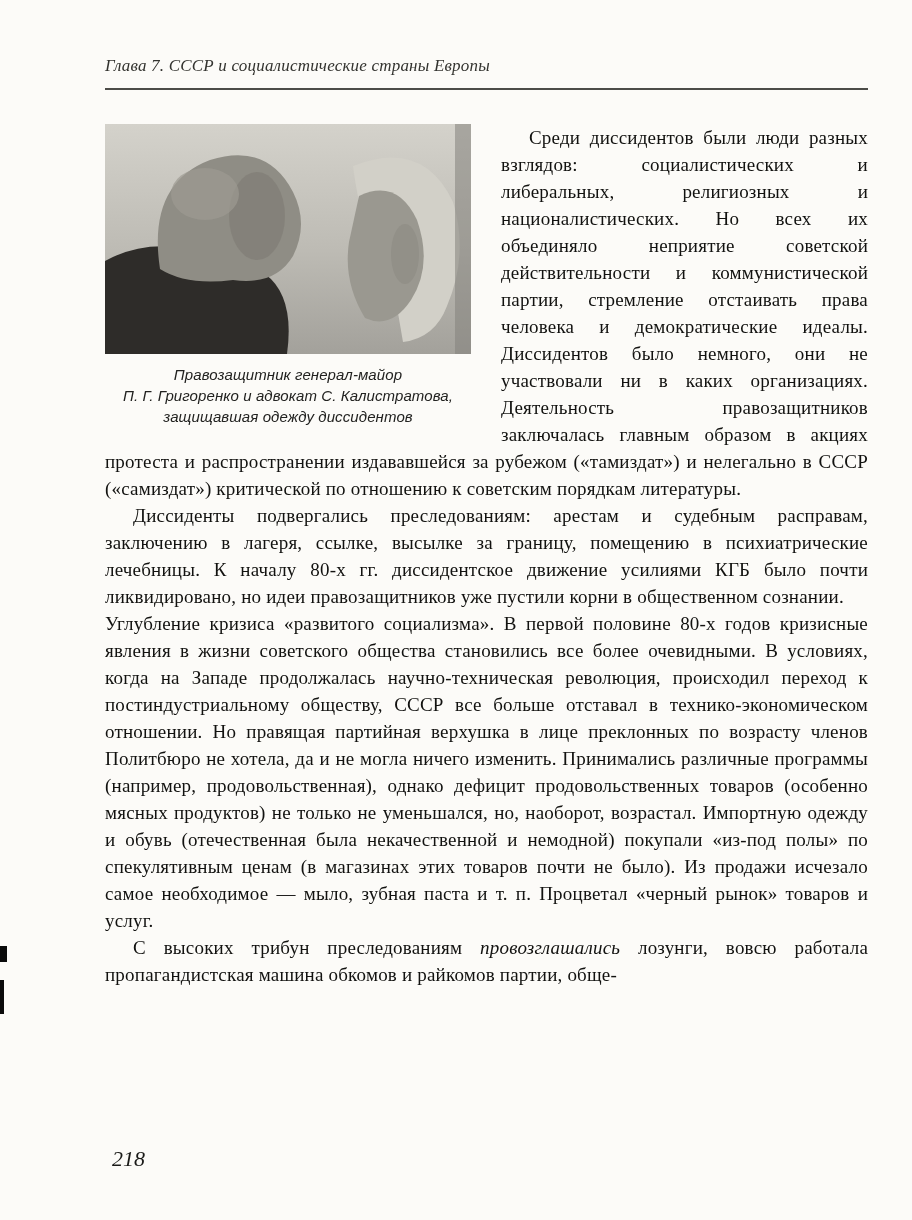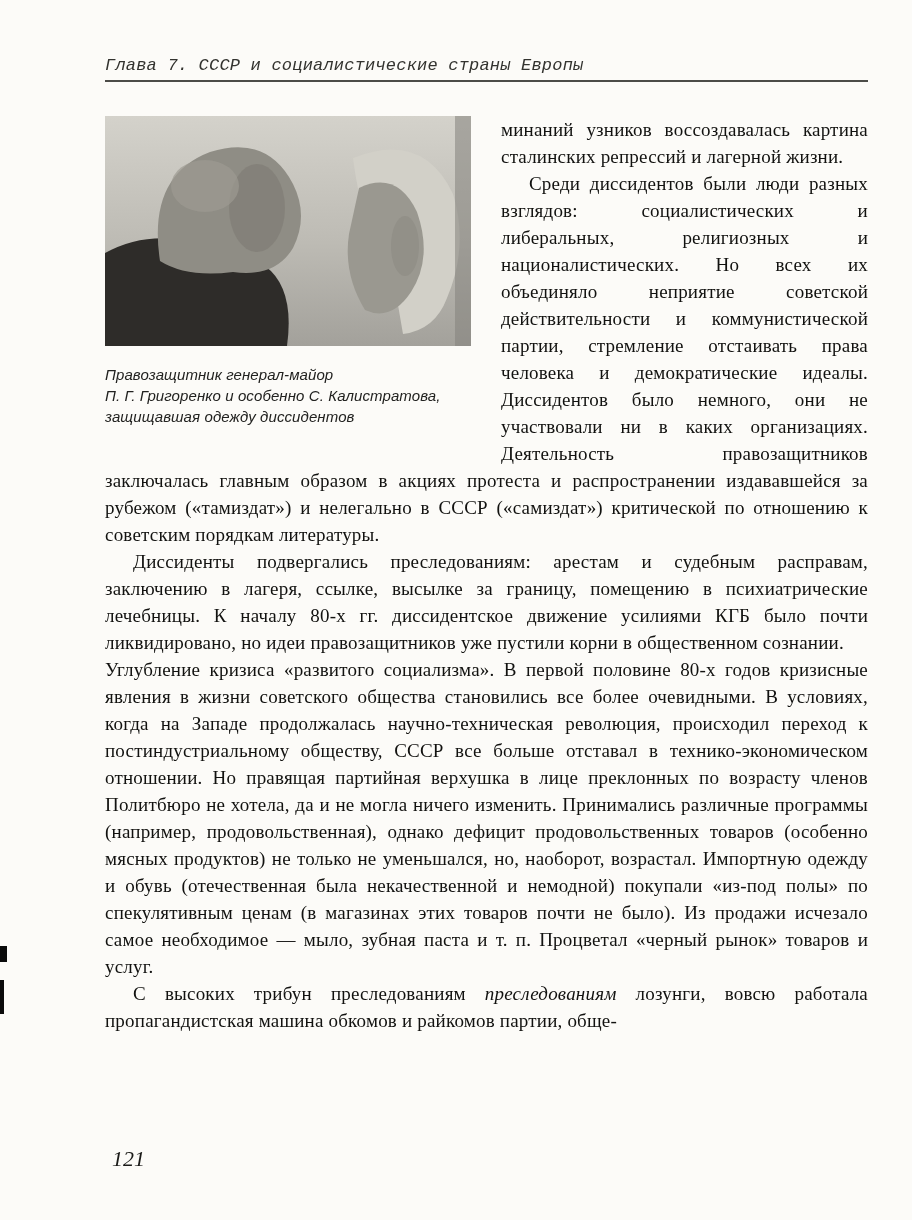--- a/index.html
+++ b/index.html
@@ -14,26 +14,26 @@
     margin: 0 auto;
     background: #fcfbf8;
     box-sizing: border-box;
     padding: 56px 44px 0 105px;
     overflow: hidden;
     font-family: "Liberation Serif", "DejaVu Serif", serif;
     color: #121210;
   }
   
   .running-header {
-    font-family: Liberation Mono, monospace;
+    font-family: Liberation Serif, serif;
     font-style: italic;
     font-size: 17px;
     color: #33332f;
     letter-spacing: 0.2px;
-    padding-bottom: 5px;
+    padding-bottom: 12px;
     border-bottom: 2px solid #4c4c48;
     margin-bottom: 34px;
   }
   
   .content {
     font-size: 19px;
     line-height: 27px;
     text-align: justify;
     letter-spacing: 0.2px;
   }
@@ -53,27 +53,27 @@
     padding: 0;
   }
   .photo {
     width: 366px;
     height: 230px;
     background: #b9b7b1;
     overflow: hidden;
   }
   .photo svg { display: block; width: 100%; height: 100%; }
   figcaption {
-    margin-top: 18px;
+    margin-top: 10px;
     font-family: "Liberation Sans", "DejaVu Sans", sans-serif;
     font-style: italic;
     font-size: 15px;
     line-height: 21px;
     color: #222220;
-    text-align: left;
+    text-align: center;
     letter-spacing: 0.1px;
   }
 
   
   .page-number {
     position: absolute;
     left: 112px;
     bottom: 48px;
     font-family: "Liberation Serif", serif;
     font-style: italic;
@@ -118,35 +118,34 @@
           <path d="M248,42 Q318,14 348,78 Q364,130 342,182 Q330,214 298,218 L288,160 Q258,120 248,42 Z" fill="#d2d0c8"></path>
 
           <path d="M254,72 Q292,54 312,96 Q328,142 306,176 Q286,206 260,194 Q238,158 244,118 Z" fill="#9a9890"></path>
           <ellipse cx="300" cy="130" rx="14" ry="30" fill="#8a8880" opacity="0.5"></ellipse>
 
           <rect x="350" y="0" width="16" height="230" fill="#83817b" opacity="0.55"></rect>
         </svg>
       </div>
       <figcaption>
         <div>Правозащитник генерал-майор</div>
-        <div>П. Г. Григоренко и особенно С. Калистратова,</div>
+        <div>П. Г. Григоренко и адвокат С. Калистратова,</div>
         <div>защищавшая одежду диссидентов</div>
       </figcaption>
     </figure>
 
-    <p class="no-indent">минаний узников воссоздавалась картина сталинских репрессий и лагерной жизни.</p>
 
     <p class="indent">Среди диссидентов были люди разных взглядов: социалистических и либеральных, религиозных и националистических. Но всех их объединяло неприятие советской действительности и коммунистической партии, стремление отстаивать права человека и демократические идеалы. Диссидентов было немного, они не участвовали ни в каких организациях. Деятельность правозащитников заключалась главным образом в акциях протеста и распространении издававшейся за рубежом («тамиздат») и нелегально в СССР («самиздат») критической по отношению к советским порядкам литературы.</p>
 
     <p class="indent">Диссиденты подвергались преследованиям: арестам и судебным расправам, заключению в лагеря, ссылке, высылке за границу, помещению в психиатрические лечебницы. К началу 80-х гг. диссидентское движение усилиями КГБ было почти ликвидировано, но идеи правозащитников уже пустили корни в общественном сознании.</p>
 
     <p class="no-indent"><b class="lead">Углубление кризиса «развитого социализма».</b><span> В первой половине 80-х годов кризисные явления в жизни советского общества становились все более очевидными. В условиях, когда на Западе продолжалась научно-техническая революция, происходил переход к постиндустриальному обществу, СССР все больше отставал в технико-экономическом отношении. Но правящая партийная верхушка в лице преклонных по возрасту членов Политбюро не хотела, да и не могла ничего изменить. Принимались различные программы (например, продовольственная), однако дефицит продовольственных товаров (особенно мясных продуктов) не только не уменьшался, но, наоборот, возрастал. Импортную одежду и обувь (отечественная была некачественной и немодной) покупали «из-под полы» по спекулятивным ценам (в магазинах этих товаров почти не было). Из продажи исчезало самое необходимое — мыло, зубная паста и т. п. Процветал «черный рынок» товаров и услуг.</span></p>
 
-    <p class="indent"><span>С высоких трибун преследованиям </span><i class="term">преследованиям</i><span> лозунги, вовсю работала пропагандистская машина обкомов и райкомов партии, обще-</span></p>
+    <p class="indent"><span>С высоких трибун преследованиям </span><i class="term">провозглашались</i><span> лозунги, вовсю работала пропагандистская машина обкомов и райкомов партии, обще-</span></p>
 
   </div>
 
-  <div class="page-number">121</div>
+  <div class="page-number">218</div>
 
   <div class="artifact artifact-1"></div>
   <div class="artifact artifact-2"></div>
 
 </div>
 
 </body></html>

